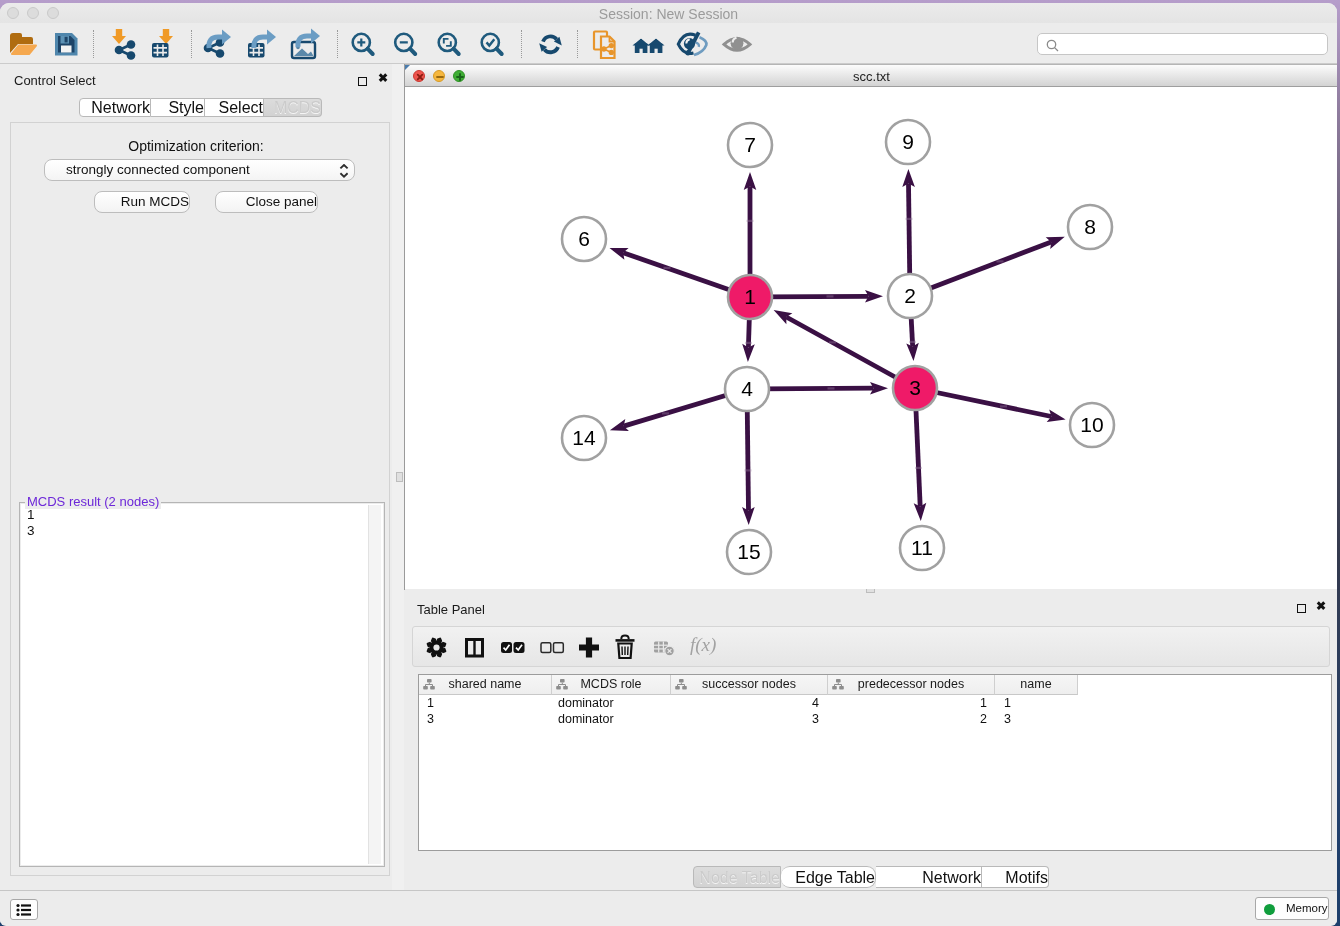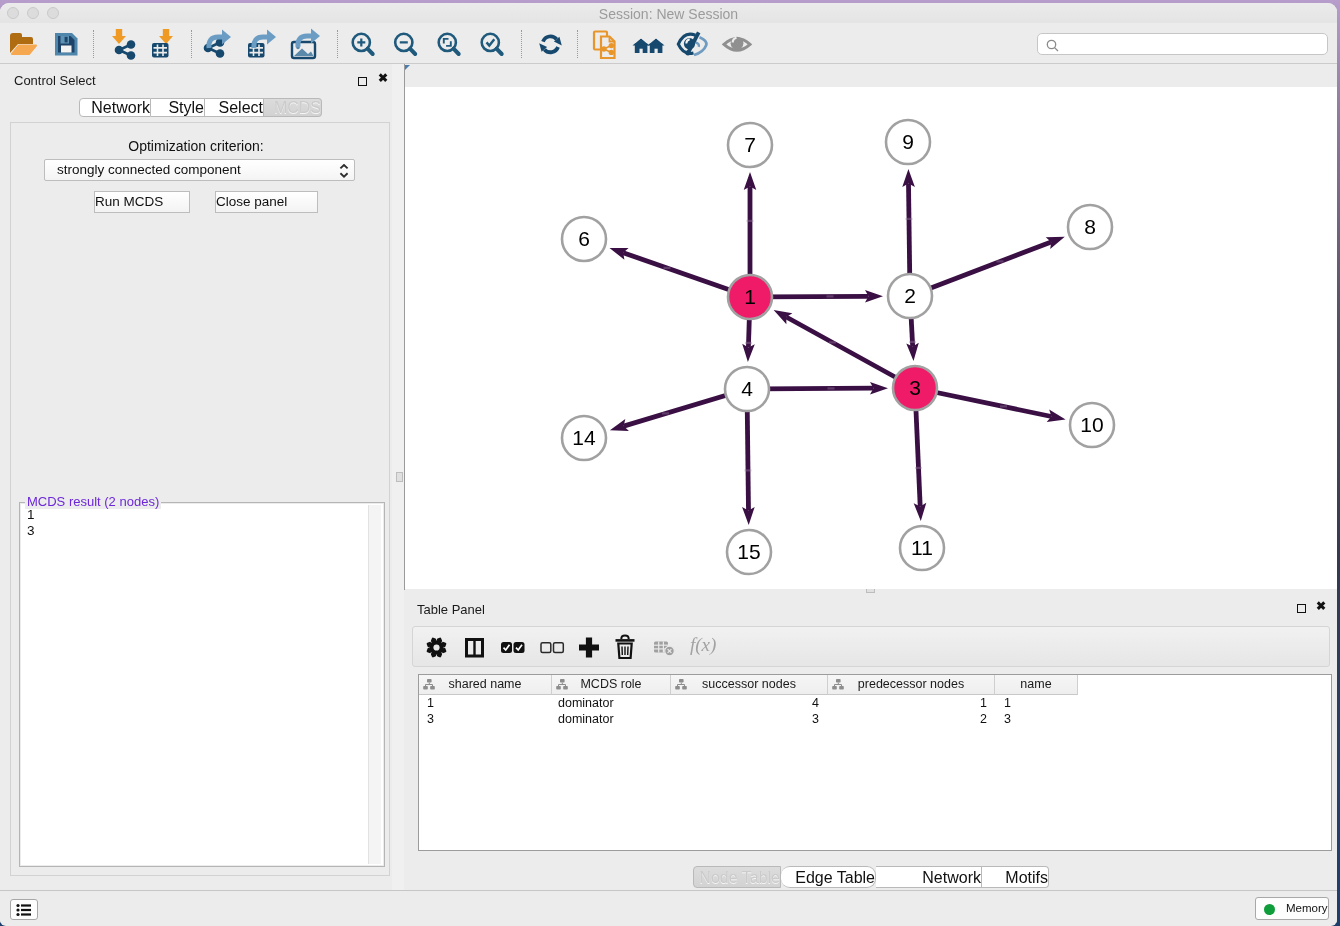--- a/index.html
+++ b/index.html
@@ -40,25 +40,25 @@
   background:#fff; border:1px solid #b9b9b9; border-left:none; color:#111; }
 .tab.first { border-left:1px solid #b9b9b9; border-radius:4px 0 0 4px; }
 .tab.last { border-radius:0 4px 4px 0; }
 .tab.sel { background:linear-gradient(#dcdcdc,#d2d2d2); color:#cbcbcb;
   text-shadow:0 1px 0 #f5f5f5; }
 #cp .content { position:absolute; left:10px; top:58px; width:380px; height:754px;
   border:1px solid #d2d2d2; }
 #optlabel { position:absolute; left:0; top:74px; width:392px; text-align:center;
   font-size:14px; color:#111; }
 .select { position:absolute; left:44px; top:95px; width:311px; height:22px;
-  background:linear-gradient(#ffffff,#f4f4f4); border:1px solid #bdbdbd; border-radius:2px;
-  font-size:13.5px; color:#111; line-height:20px; padding-left:12px; }
+  background:linear-gradient(#ffffff,#f4f4f4); border:1px solid #bdbdbd; border-radius:8px;
+  font-size:13.5px; color:#111; line-height:20px; padding-left:21px; }
 .btn { position:absolute; height:22px; background:linear-gradient(#ffffff,#f3f3f3);
-  border:1px solid #bdbdbd; border-radius:0; font-size:13.5px; color:#111;
-  text-align:left; line-height:20px; }
+  border:1px solid #bdbdbd; border-radius:8px; font-size:13.5px; color:#111;
+  text-align:right; line-height:20px; }
 
 #mcdsbox { position:absolute; left:19px; top:438px; width:366px; height:365px;
   border:1px solid #b5b5b5; }
 #mcdsbox .legend { position:absolute; left:5px; top:-9px; background:#ececec;
   padding:0 2px; font-size:13px; color:#6d28d9; }
 #mcdsbox .inner { position:absolute; left:1px; top:1px; right:1px; bottom:1px;
   background:#fff; font-size:13.5px; color:#111; line-height:16px; padding:3px 0 0 6px; }
 #mcdsbox .sbar { position:absolute; right:2px; top:1px; width:13px; bottom:1px;
   background:#f4f4f4; border-left:1px solid #e2e2e2; }
 
@@ -230,20 +230,38 @@
   </div>
 
   <div id="vdiv">
       <div class="grip"></div>
     </div>
   <div id="hdiv">
       <div class="grip"></div>
     </div>
 
   <div id="netframe">
+    <div class="tbar">
+      <div class="mac" style="left:8px; background:#ee544d; border:0.5px solid #ca3a33;">
+          <svg width="12" height="12" viewBox="0 0 12 12">
+            <path d="M3.7 3.7 L8.3 8.3 M8.3 3.7 L3.7 8.3" stroke="#8a1d12" stroke-width="1.8" stroke-linecap="round"></path>
+          </svg>
+        </div>
+      <div class="mac" style="left:28px; background:#f6b73e; border:0.5px solid #d79b27;">
+          <svg width="12" height="12" viewBox="0 0 12 12">
+            <line x1="3" y1="6" x2="9" y2="6" stroke="#9a6a11" stroke-width="1.9" stroke-linecap="round"></line>
+          </svg>
+        </div>
+      <div class="mac" style="left:48px; background:#3fae35; border:0.5px solid #2f9127;">
+          <svg width="12" height="12" viewBox="0 0 12 12">
+            <path d="M6 3 L6 9 M3 6 L9 6" stroke="#19641a" stroke-width="1.9" stroke-linecap="round"></path>
+          </svg>
+        </div>
+      <div class="title">scc.txt</div>
+    </div>
     <div style="position:absolute;left:0;top:1px;width:0;height:0;border-top:5px solid #4a7cad;border-right:5px solid transparent;"></div>
     <div id="canvas">
       <svg width="932" height="502" viewBox="0 0 932 502" style="position:absolute;left:0;top:0">
           <line x1="345" y1="210" x2="345.0" y2="99.5" stroke="#3a1044" stroke-width="4.8"></line>
           <polygon points="345.0,85.0 351.3,103.0 345.0,99.5 338.7,103.0" fill="#3a1044"></polygon>
           <rect x="341.5" y="132.8" width="7" height="2.2" fill="#9a7fa3" opacity="0.4"></rect>
           <line x1="345" y1="210" x2="218.2" y2="165.7" stroke="#3a1044" stroke-width="4.8"></line>
           <polygon points="204.5,160.9 223.6,160.9 218.2,165.7 219.4,172.8" fill="#3a1044"></polygon>
           <rect x="258.5" y="179.8" width="7" height="2.2" fill="#9a7fa3" opacity="0.4"></rect>
           <line x1="345" y1="210" x2="463.5" y2="209.3" stroke="#3a1044" stroke-width="4.8"></line>

